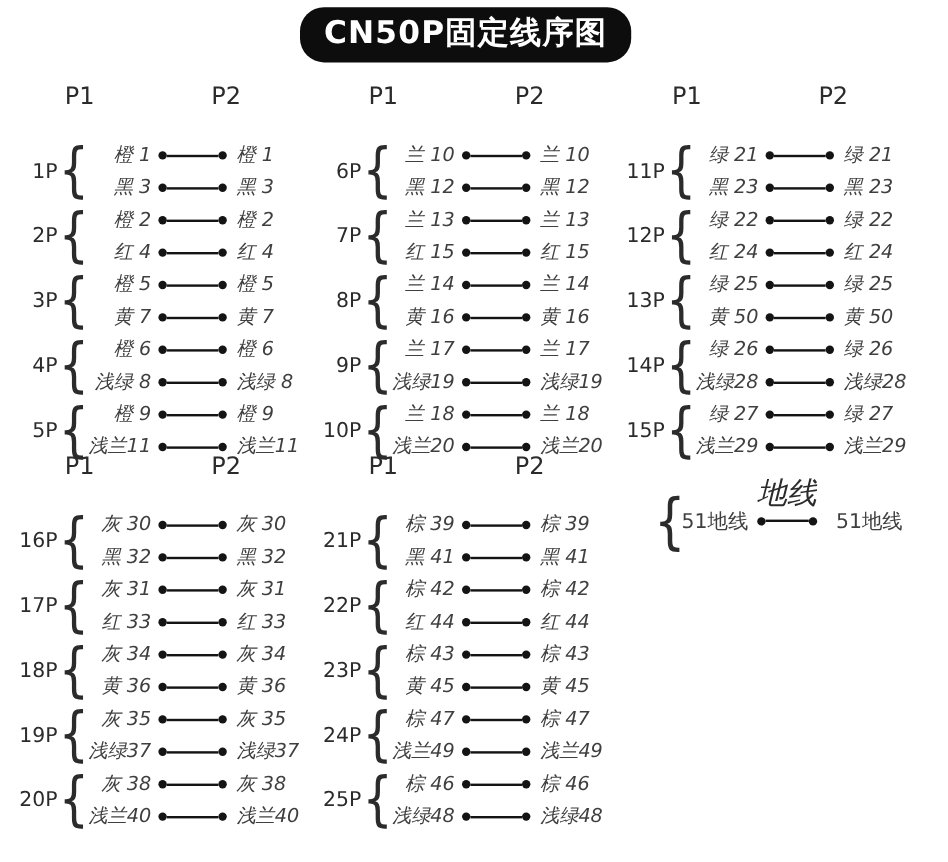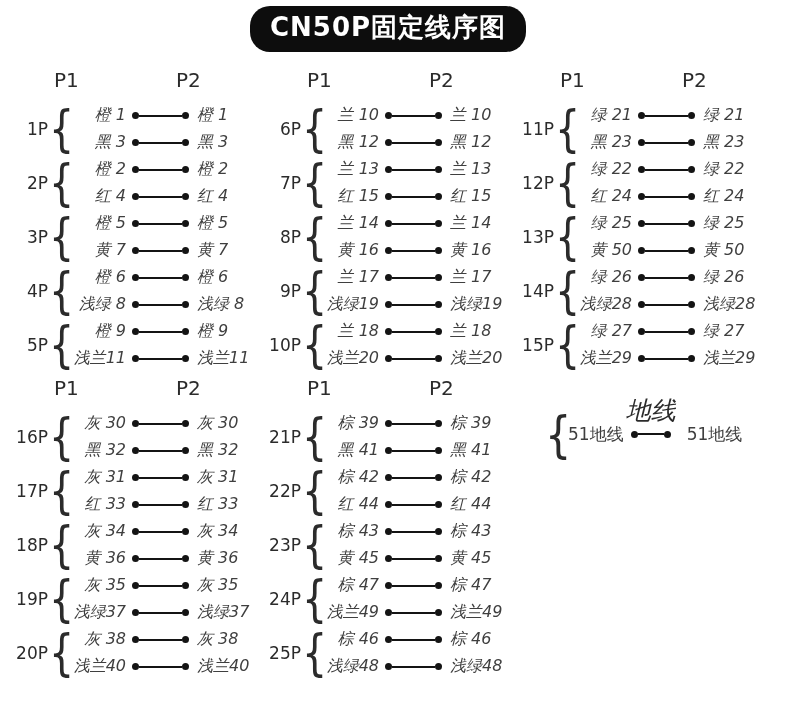--- a/index.html
+++ b/index.html
@@ -24,21 +24,21 @@
   }
   .grid {
     position:absolute; left:14px; top:68px;
     display:grid;
     grid-template-columns: 253px 253px 253px;
     grid-template-rows: 308px auto;
   }
   .panel-head { position:relative; height:32px; font-size:20px; color:var(--head); }
   .hp1 { position:absolute; left:40px; top:0; }
   .hp2 { position:absolute; left:162px; top:0; }
-  .groups { margin-top:2px; }
+  .groups { margin-top:16px; }
   .group { display:flex; align-items:center; height:54px; }
   .glabel { width:34px; font-size:17px; text-align:right; color:var(--head); flex:none; }
   .brace {
     width:20px; flex:none; text-align:center;
     font-size:44px; line-height:54px; color:var(--head);
     transform: scaleY(1.12) scaleX(0.9);
   }
   .rows { flex:1;font-style:italic; }
   .row { display:flex; align-items:center; height:27px; }
   .wl { width:58px; flex:none; text-align:right; font-size:16px; color:var(--text); white-space:nowrap; }
@@ -48,21 +48,21 @@
   .wr { margin-left:8px; font-size:16px; color:var(--text); white-space:nowrap; }
 
   .ground-cell { grid-column:3; padding-top:30px; padding-left:24px; }
   .ground { display:flex; align-items:center; }
   .gbrace {
     width:22px; flex:none; text-align:center;
     font-size:46px; line-height:56px; color:var(--head);
     transform: scaleY(1.1) scaleX(0.9);
   }
   .gl { font-size:17px; color:var(--text); white-space:nowrap; margin-left:2px; }
-  .gmid { position:relative; display:flex; align-items:center; width:40px; margin:0 7px;font-style:italic; }
+  .gmid { position:relative; display:flex; align-items:center; width:50px; margin:0 7px;font-style:italic; }
   .gtitle {
     position:absolute; left:50%; bottom:11px; transform:translateX(-50%);
     font-size:25px; color:var(--head); white-space:nowrap;
   }
   .gr { margin-left:9px; font-size:17px; color:var(--text); white-space:nowrap; }
 </style>
 </head>
 <body>
 
 <div class="board" style="--ink: #141414; --text: #3f3f3f; --head: #2b2b2b; --title-bg: #0d0d0d; --title-fg: #ffffff;">

